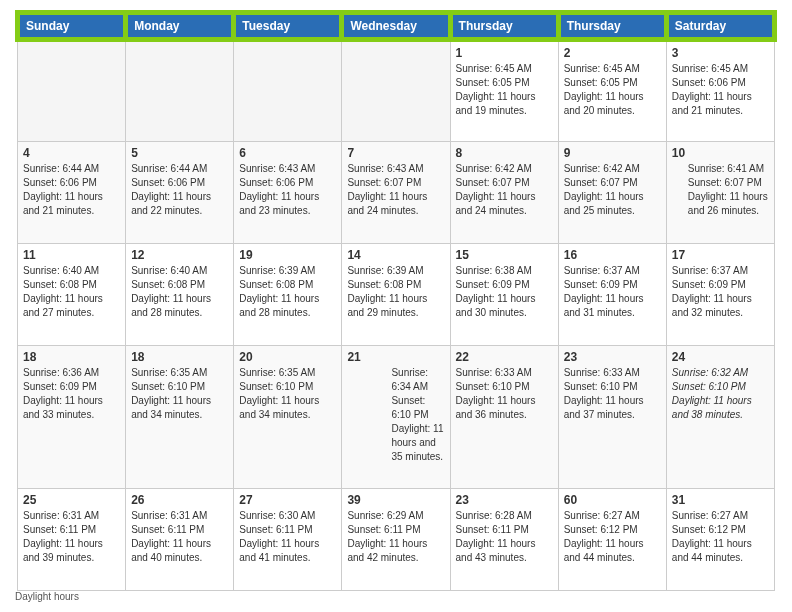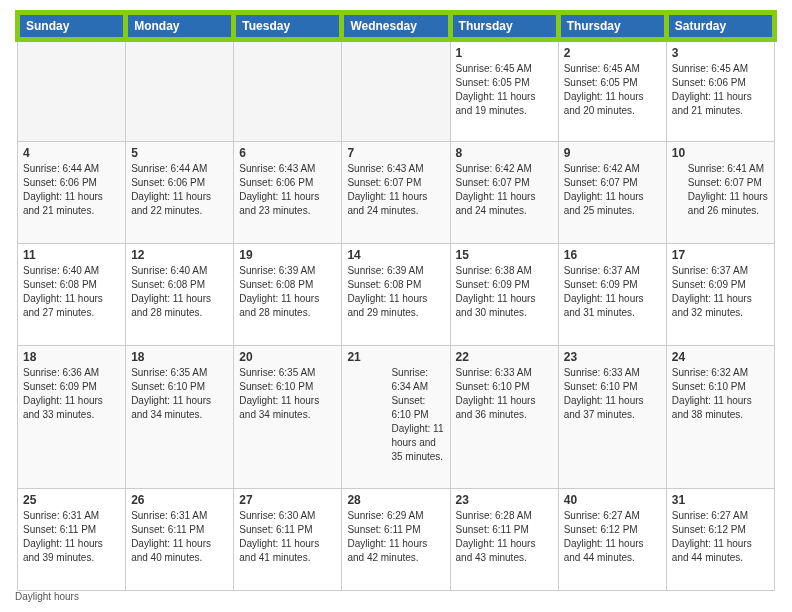--- a/index.html
+++ b/index.html
@@ -267,21 +267,21 @@
 Daylight: 11 hours and 36 minutes.</div>
           </td>
           <td>
             <span class="day-number">23</span>
             <div class="day-info" style="white-space: pre-line;">Sunrise: 6:33 AM
 Sunset: 6:10 PM
 Daylight: 11 hours and 37 minutes.</div>
           </td>
           <td>
             <span class="day-number">24</span>
-            <div class="day-info" style="white-space: pre-line;">Sunrise: 6:32 AM
+            <div class="day-info" style="white-space: pre-line; font-style: italic;">Sunrise: 6:32 AM
 Sunset: 6:10 PM
 Daylight: 11 hours and 38 minutes.</div>
           </td>
         </tr>
         <tr>
           <td>
             <span class="day-number">25</span>
             <div class="day-info" style="white-space: pre-line;">Sunrise: 6:31 AM
 Sunset: 6:11 PM
 Daylight: 11 hours and 39 minutes.</div>
@@ -292,33 +292,33 @@
 Sunset: 6:11 PM
 Daylight: 11 hours and 40 minutes.</div>
           </td>
           <td>
             <span class="day-number">27</span>
             <div class="day-info" style="white-space: pre-line;">Sunrise: 6:30 AM
 Sunset: 6:11 PM
 Daylight: 11 hours and 41 minutes.</div>
           </td>
           <td>
-            <span class="day-number">28</span>
+            <span class="day-number">39</span>
             <div class="day-info" style="white-space: pre-line;">Sunrise: 6:29 AM
 Sunset: 6:11 PM
 Daylight: 11 hours and 42 minutes.</div>
           </td>
           <td>
             <span class="day-number">23</span>
             <div class="day-info" style="white-space: pre-line;">Sunrise: 6:28 AM
 Sunset: 6:11 PM
 Daylight: 11 hours and 43 minutes.</div>
           </td>
           <td>
-            <span class="day-number">40</span>
+            <span class="day-number">60</span>
             <div class="day-info" style="white-space: pre-line;">Sunrise: 6:27 AM
 Sunset: 6:12 PM
 Daylight: 11 hours and 44 minutes.</div>
           </td>
           <td>
             <span class="day-number">31</span>
             <div class="day-info" style="white-space: pre-line;">Sunrise: 6:27 AM
 Sunset: 6:12 PM
 Daylight: 11 hours and 44 minutes.</div>
           </td>

